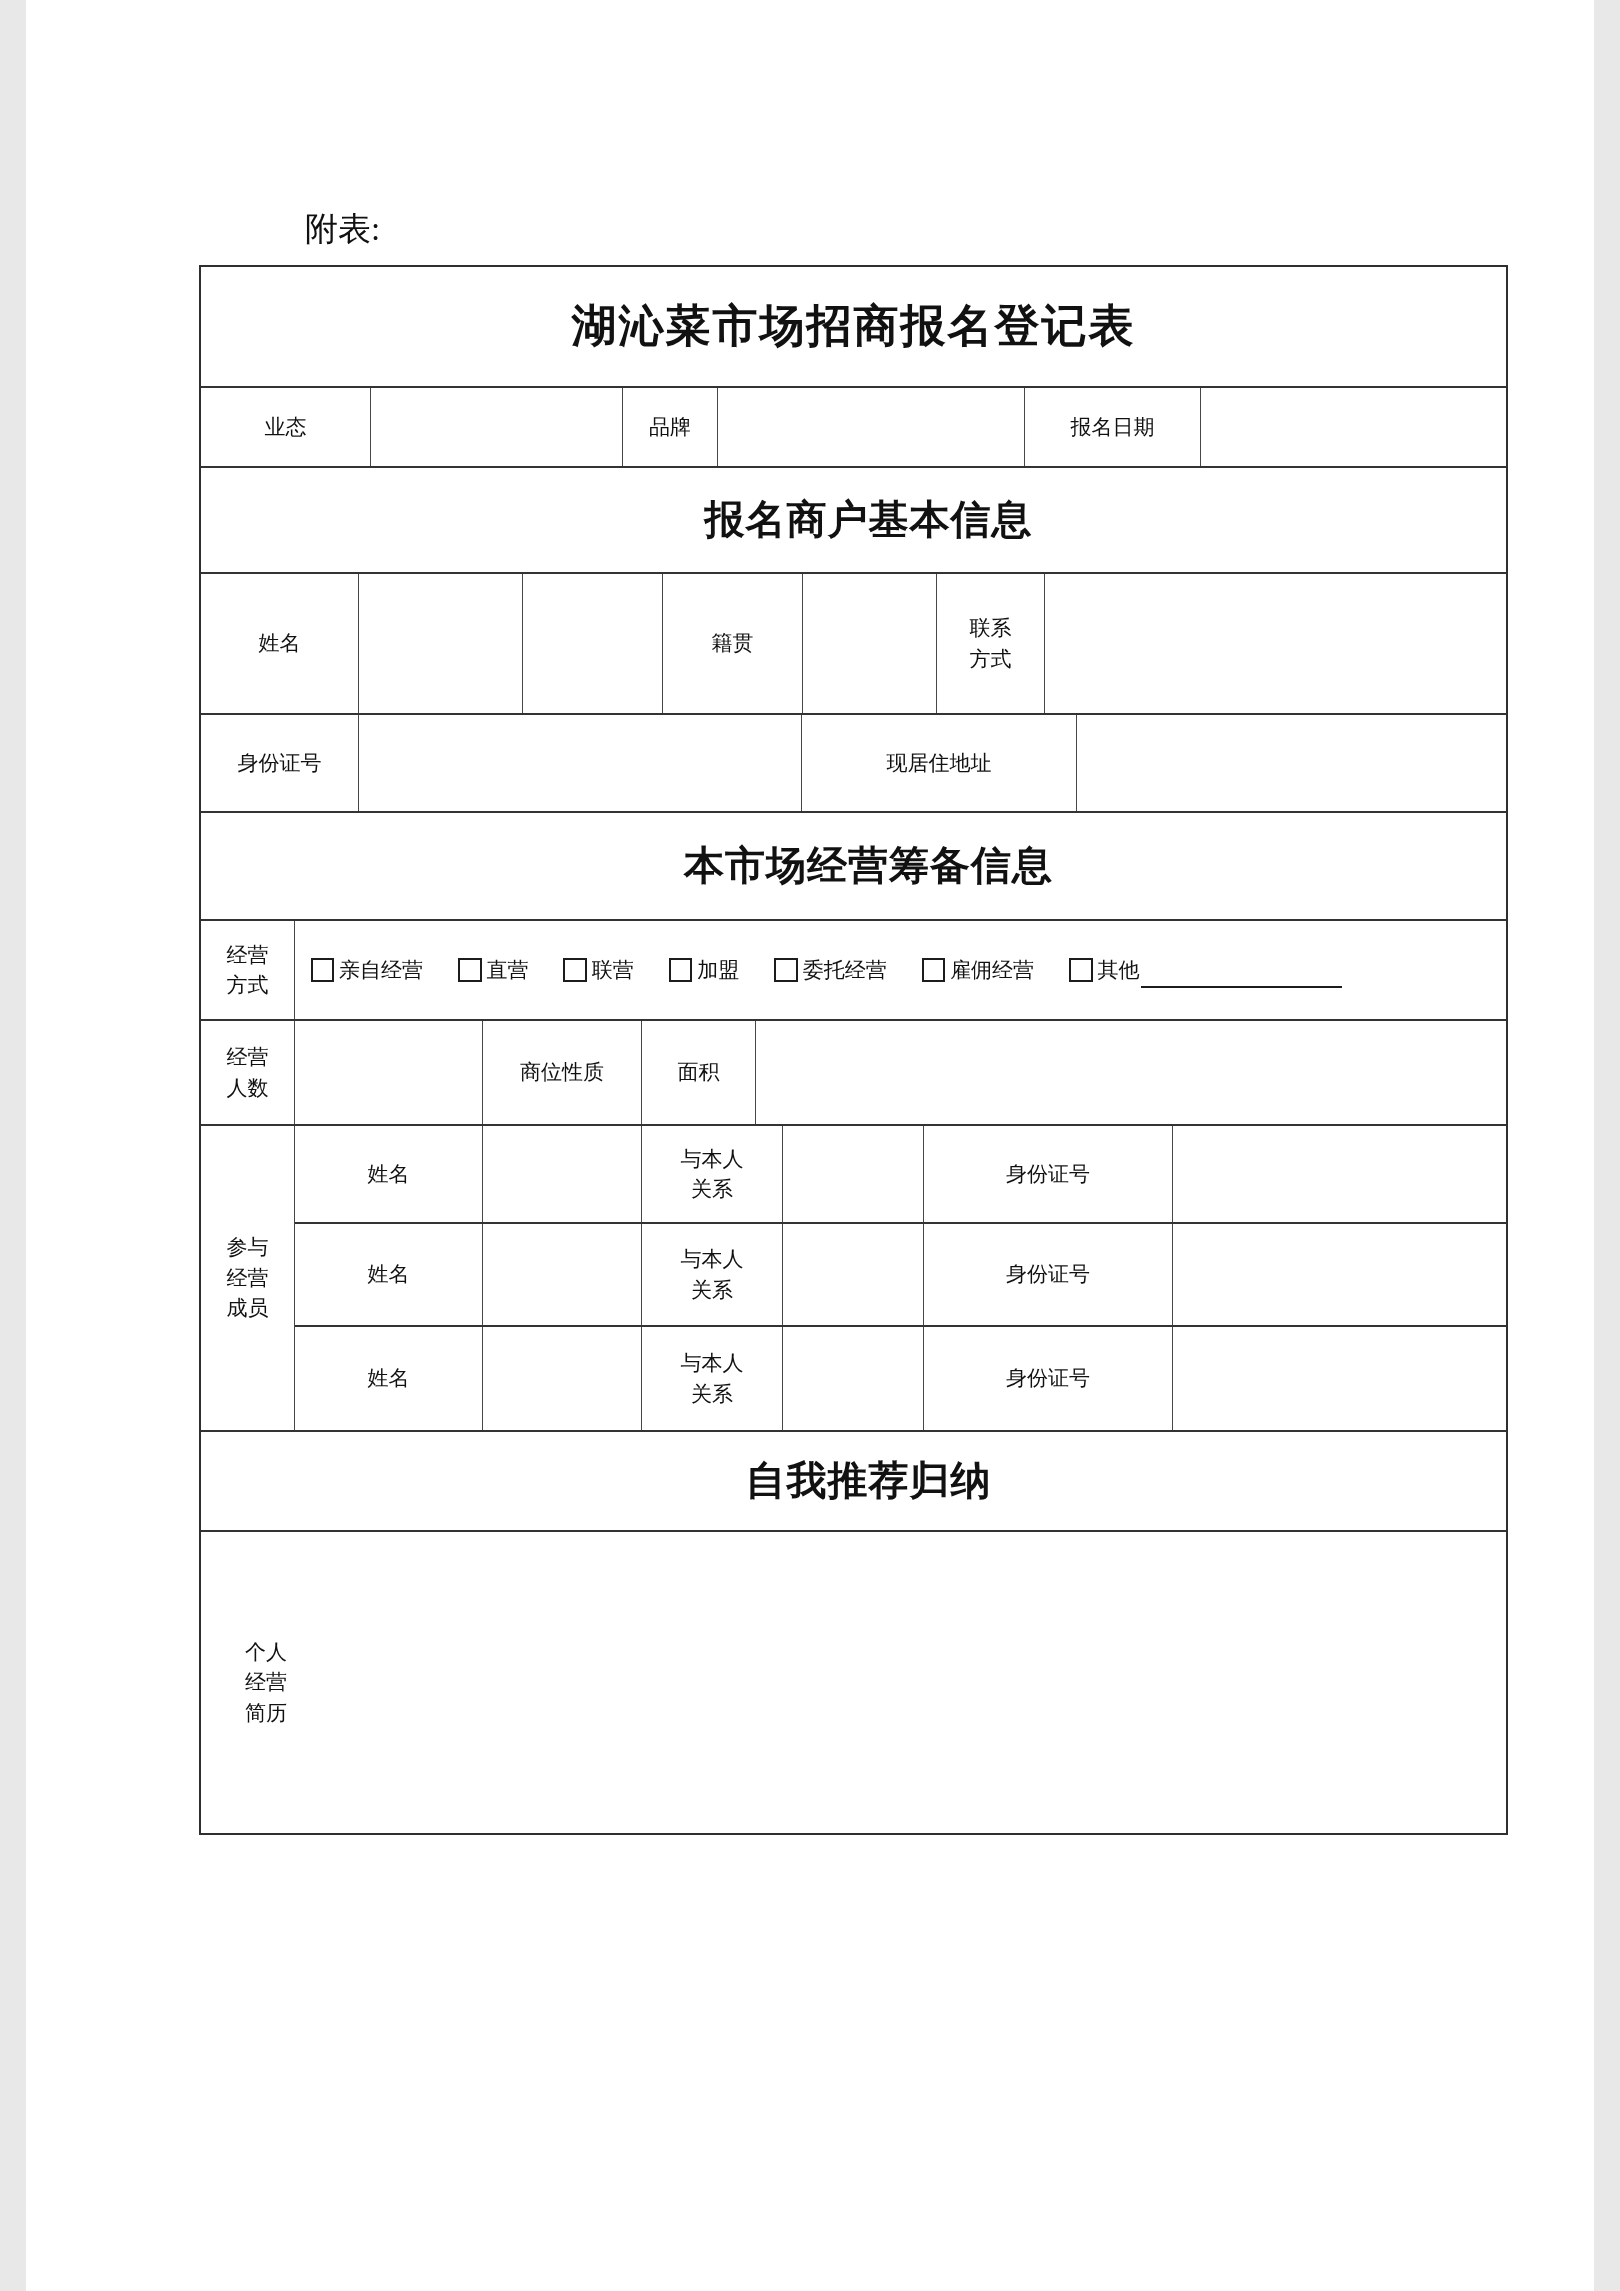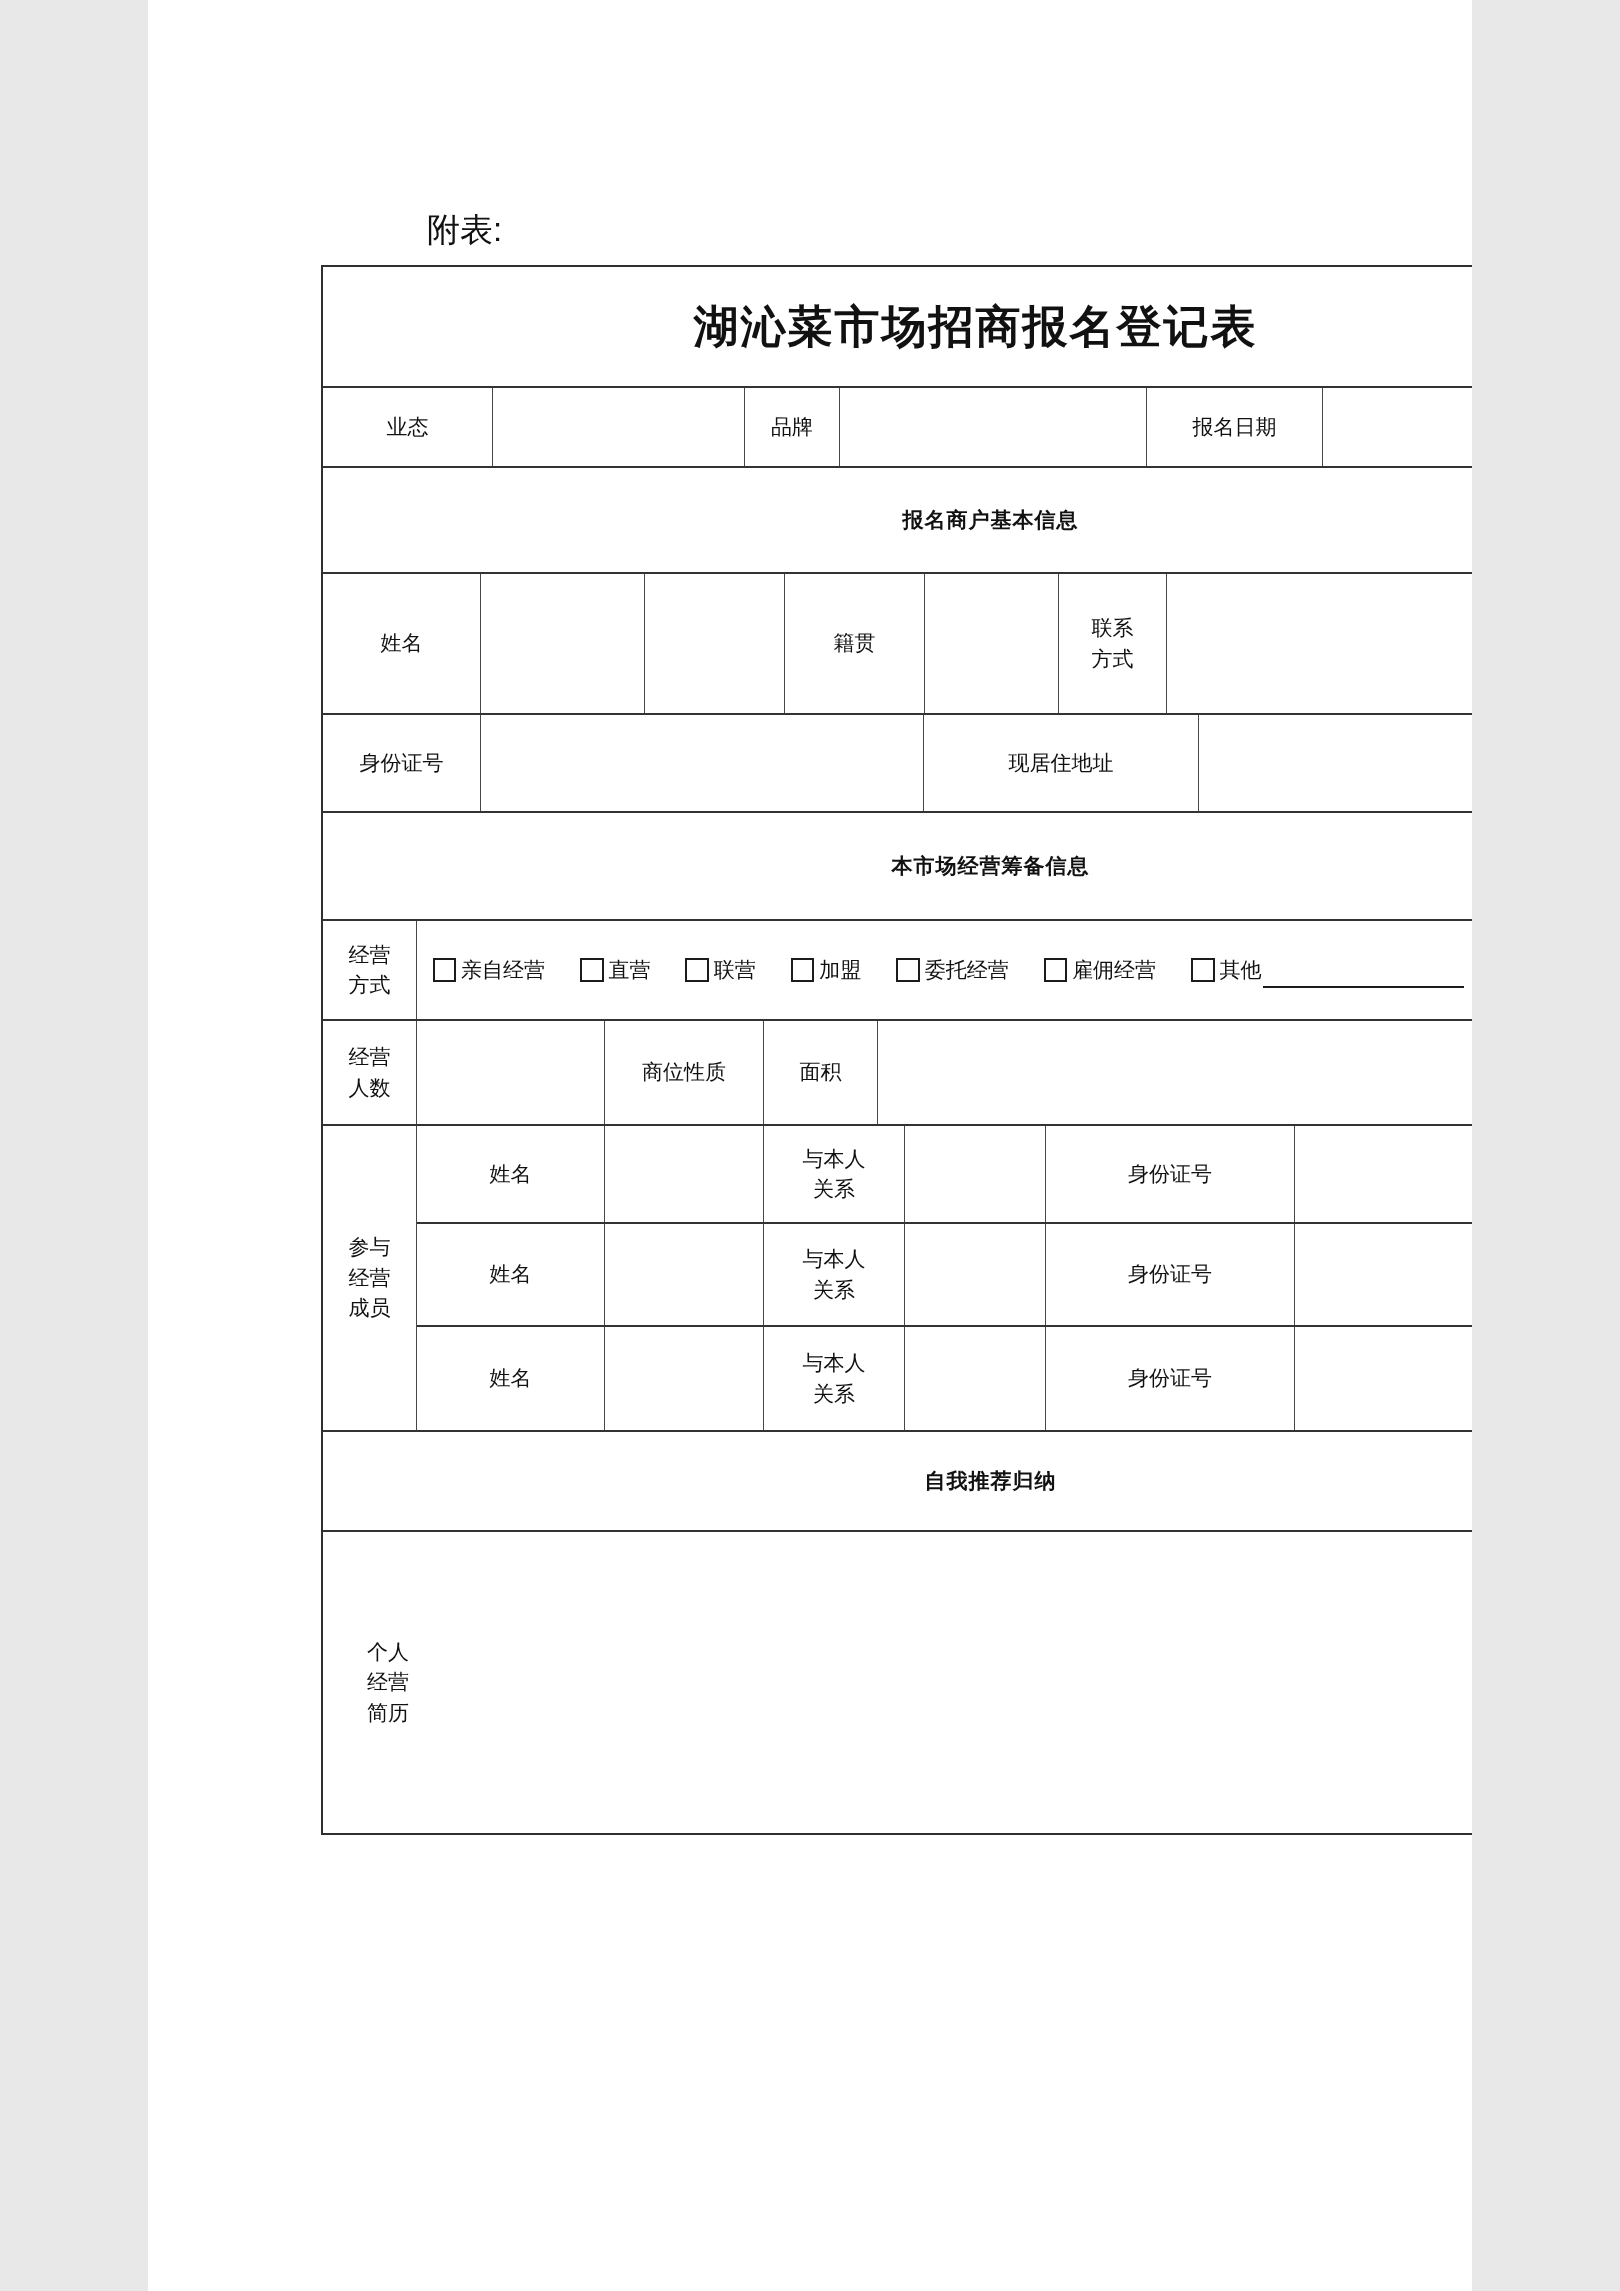--- a/index.html
+++ b/index.html
@@ -1,21 +1,21 @@
 <!DOCTYPE html>
 <html><head>
 <meta charset="utf-8">
 <style>
   html,body { margin:0; padding:0; background:#e8e8e8; }
   .page {
     position:relative;
-    width:1324px; height:2292px;
+    width:1568px; height:2292px;
     margin:0 auto;
     background:#ffffff;
-    font-family:Liberation Sans, sans-serif;
+    font-family:Liberation Serif, serif;
     color:#111111;
     overflow:hidden;
   }
   .attachment {
     position:absolute; left:279px; top:210px;
     font-size:33px; line-height:1.2; color:#111;
   }
   .form-table {
     position:absolute; left:173px; top:265px;
     width:1309px;
@@ -37,21 +37,21 @@
     text-align:center;
     white-space:pre-line;
     flex:0 0 auto;
   }
   .cell:last-child { border-right:none; }
   .grow { flex:1 1 auto; }
   .title-cell {
     font-size:45px; font-weight:bold; letter-spacing:2px;
   }
   .sec-cell {
-    font-size:21px; font-weight:bold; letter-spacing:1px;margin-left:30px;
+    font-size:40px; font-weight:bold; letter-spacing:1px;margin-left:30px;
   }
   .fill { }
   .hint-cell {
     align-items:flex-start; justify-content:flex-start;
     text-align:left; padding:13.7px 3.9px 13.7px 21.6px;
     font-size:30px;
   }
   .opts-cell {
     justify-content:flex-start;
     padding-left:15.7px;

